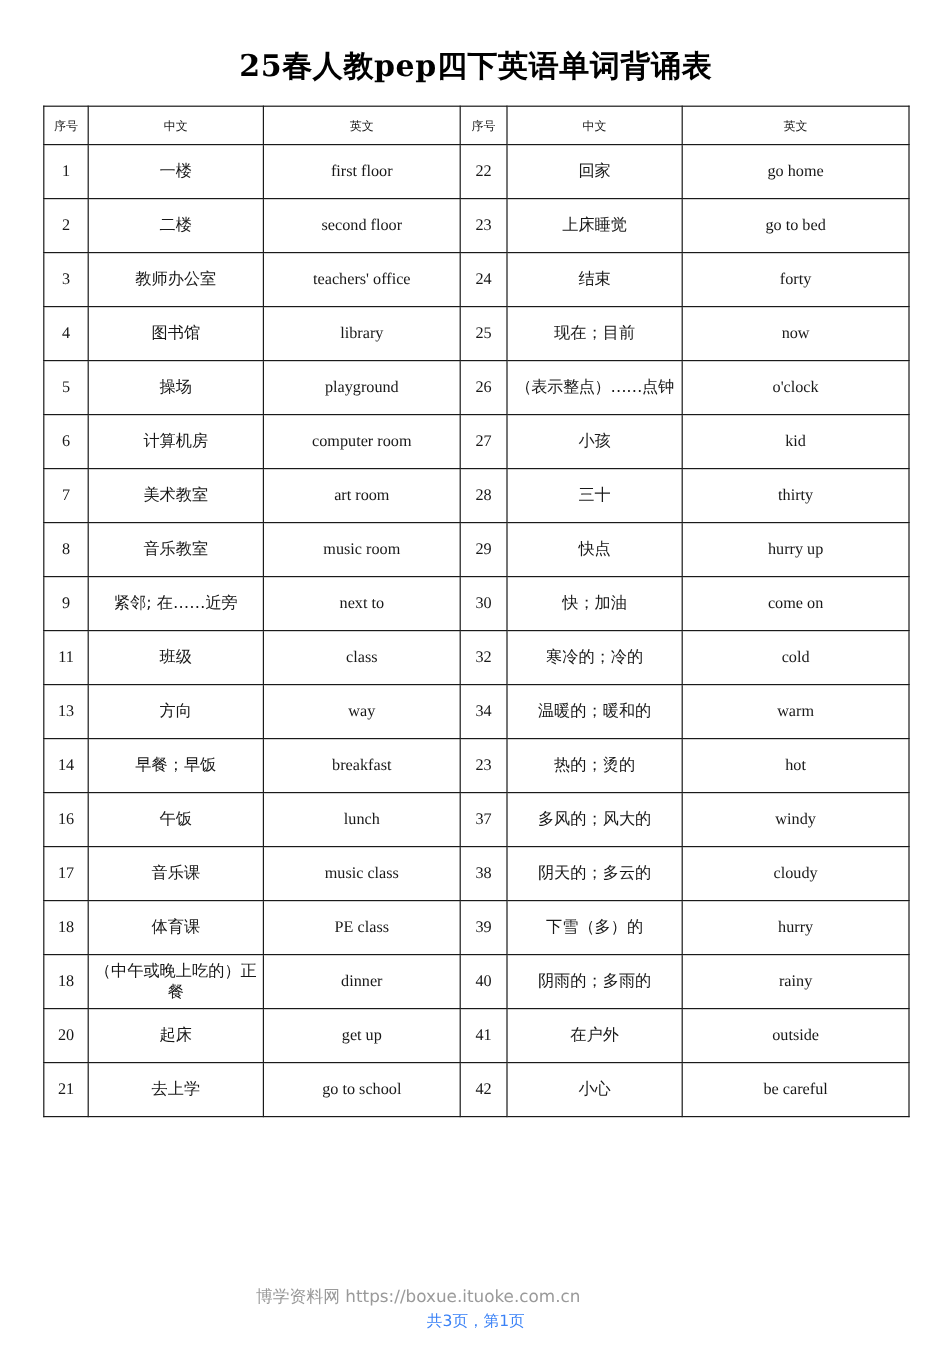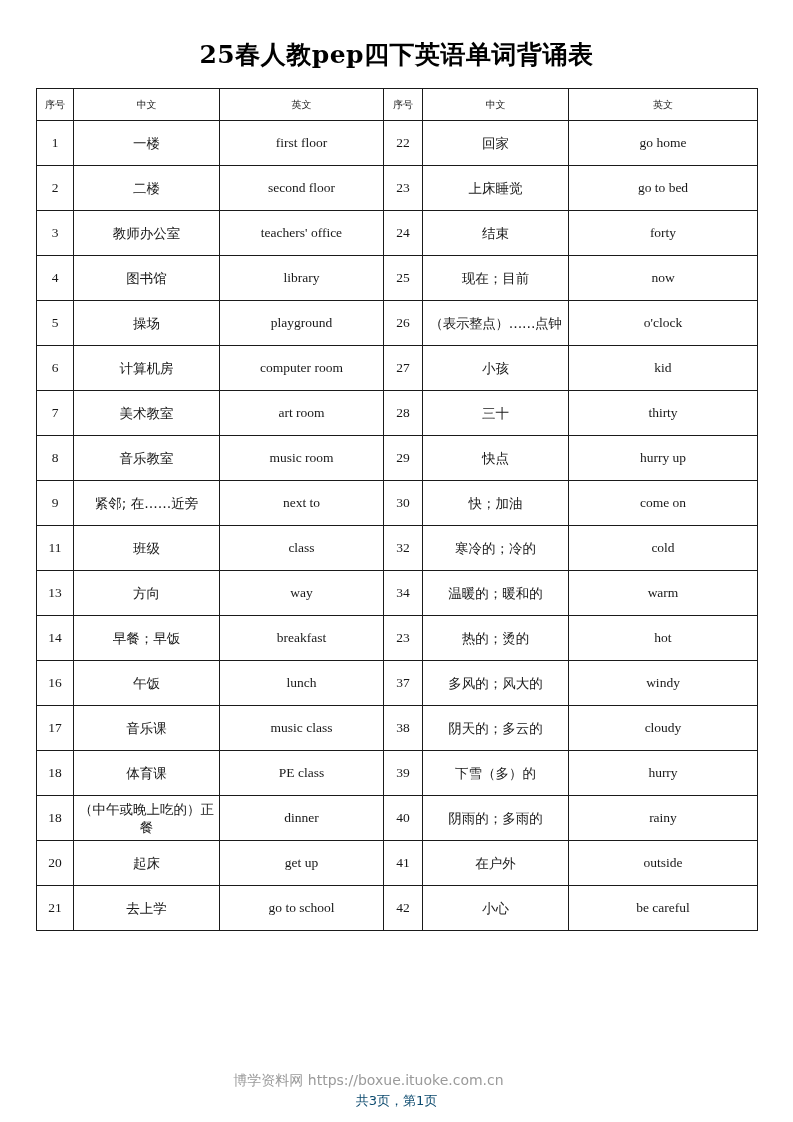--- a/index.html
+++ b/index.html
@@ -103,31 +103,30 @@
   .watermark {
     position: absolute;
     left: 0;
     top: 1072px;
     width: 697px;
     text-align: center;
     font-family: "DejaVu Sans", "Liberation Sans", sans-serif;
     font-size: 14px;
     color: #9a9a9a;
     white-space: nowrap;
-    padding-left: 20px;
   }
   .page-number {
     position: absolute;
     left: 0;
     top: 1092px;
     width: 793px;
     text-align: center;
     font-family: "DejaVu Sans", "Liberation Sans", sans-serif;
     font-size: 13px;
-    color: #0c4a6e;
+    color: #3b82f6;
     white-space: nowrap;
   }
 </style>
 </head>
 <body>
 
 <div class="page">
 
   <div class="doc-title">25春人教pep四下英语单词背诵表</div>
 

